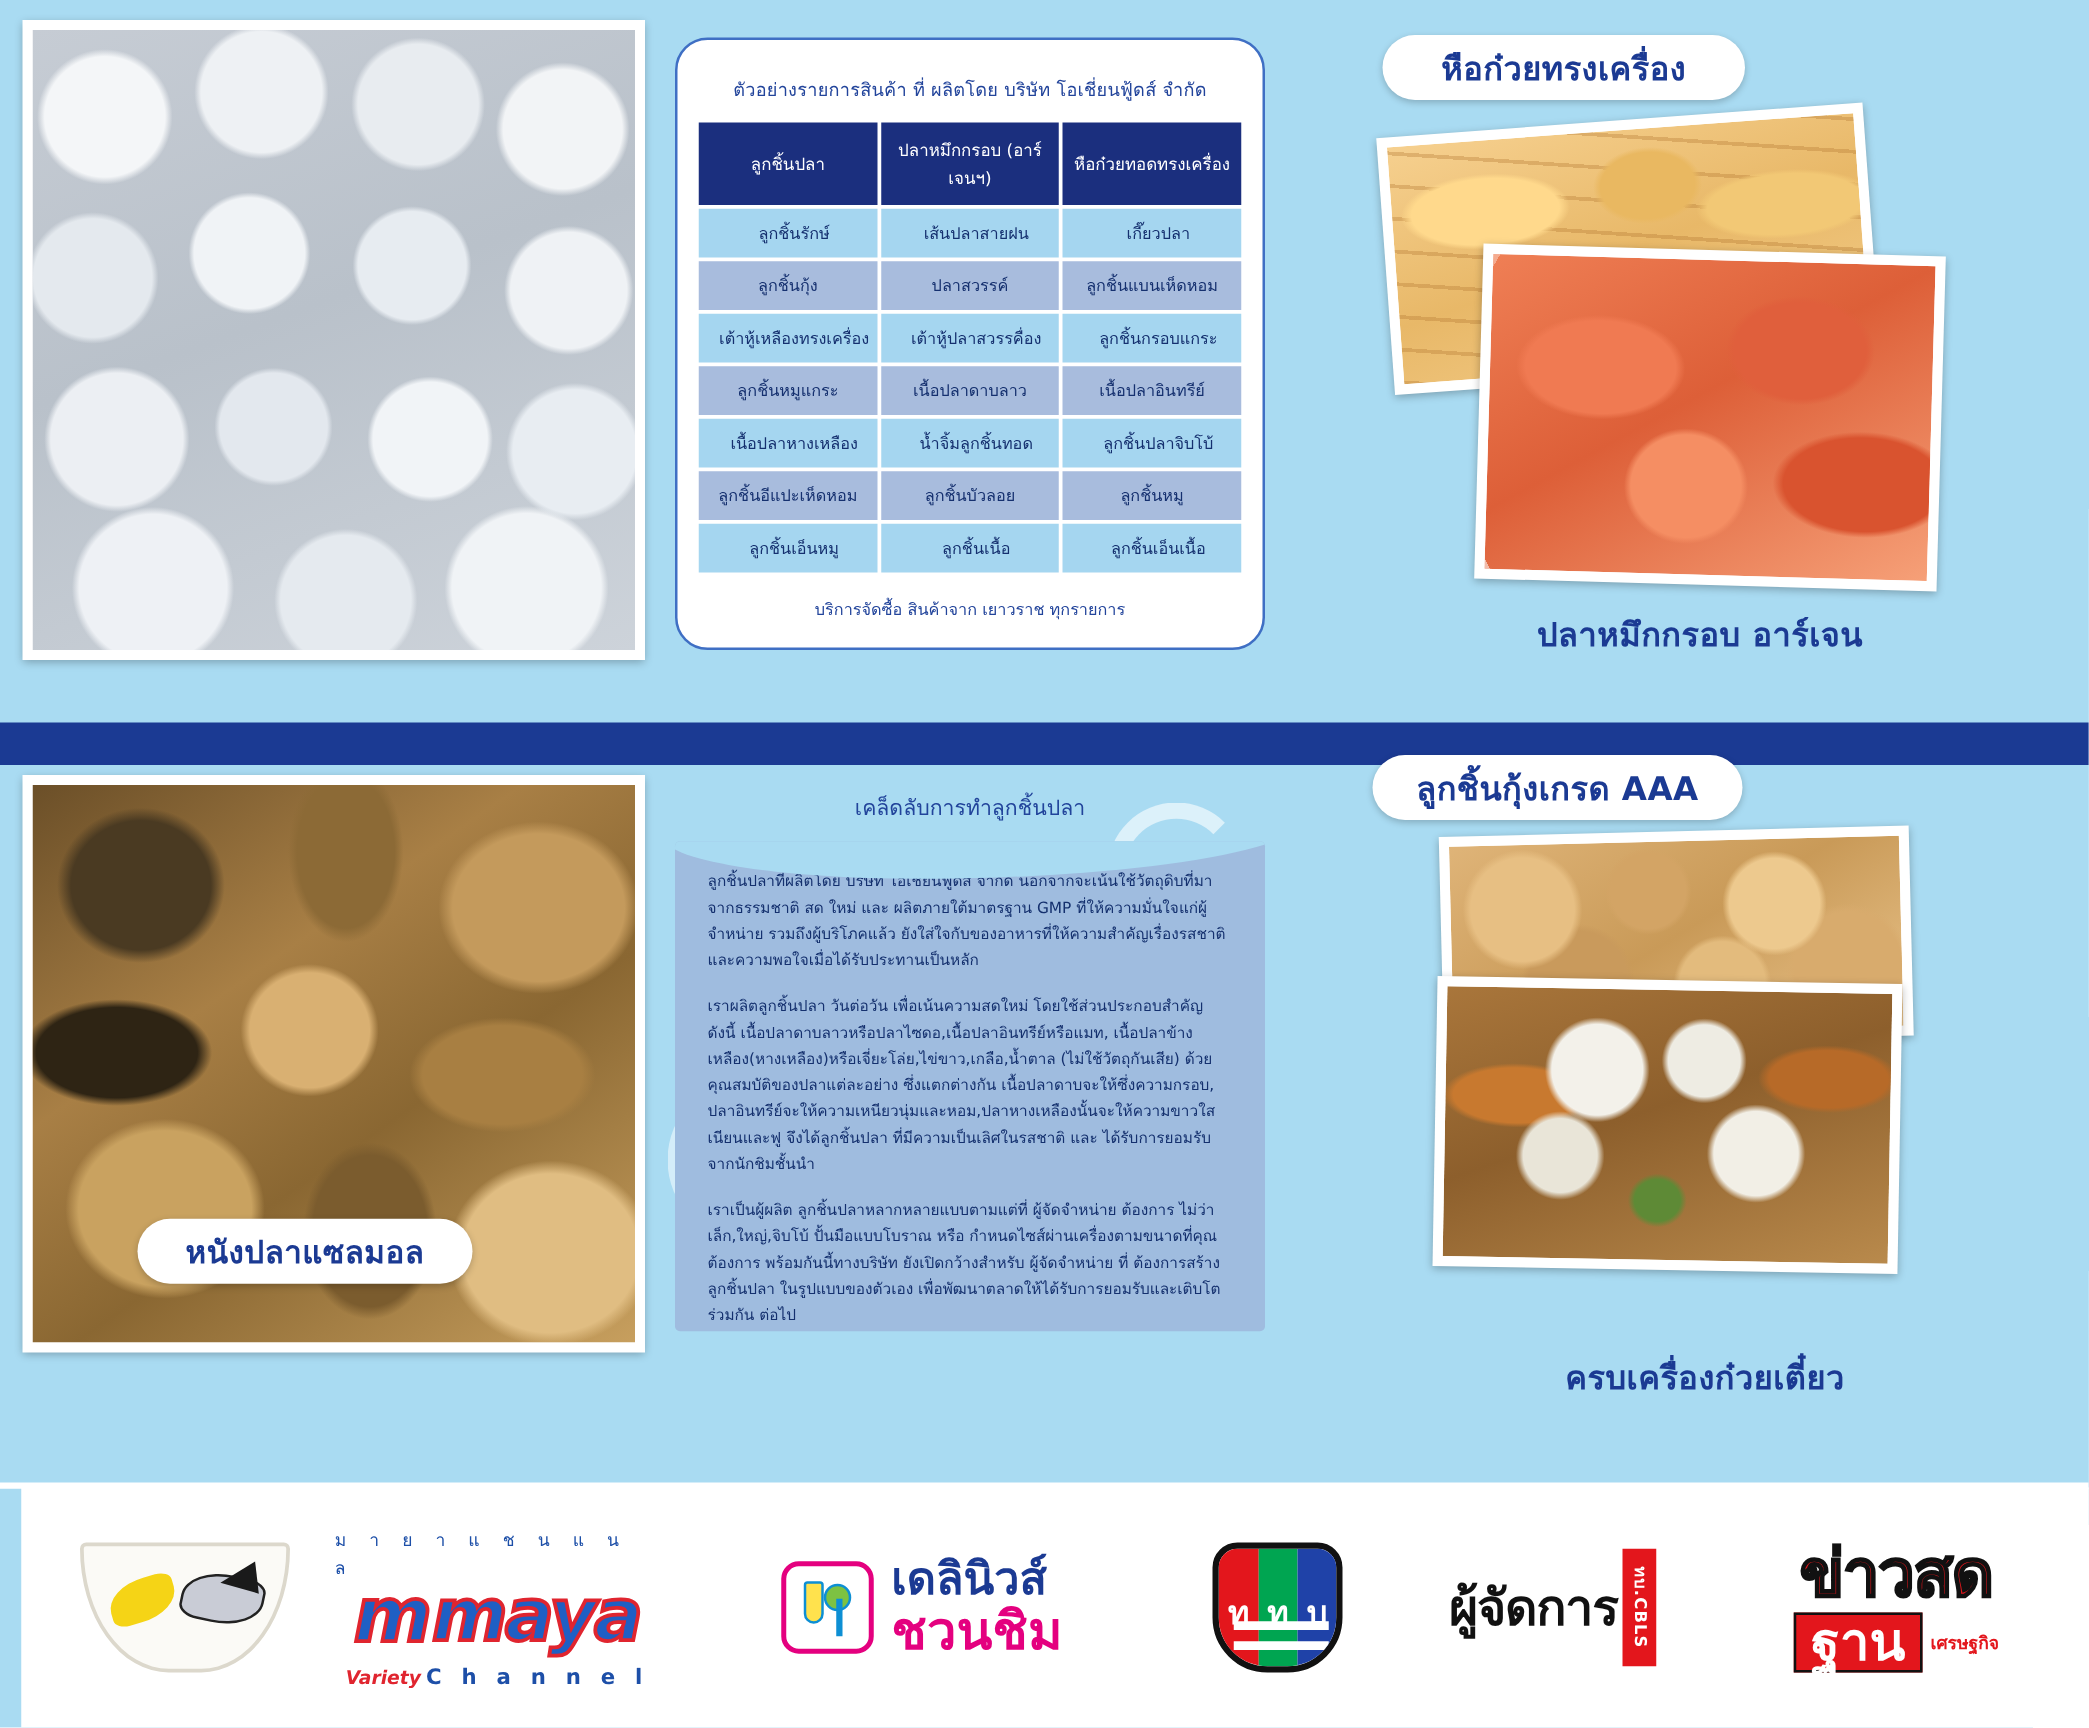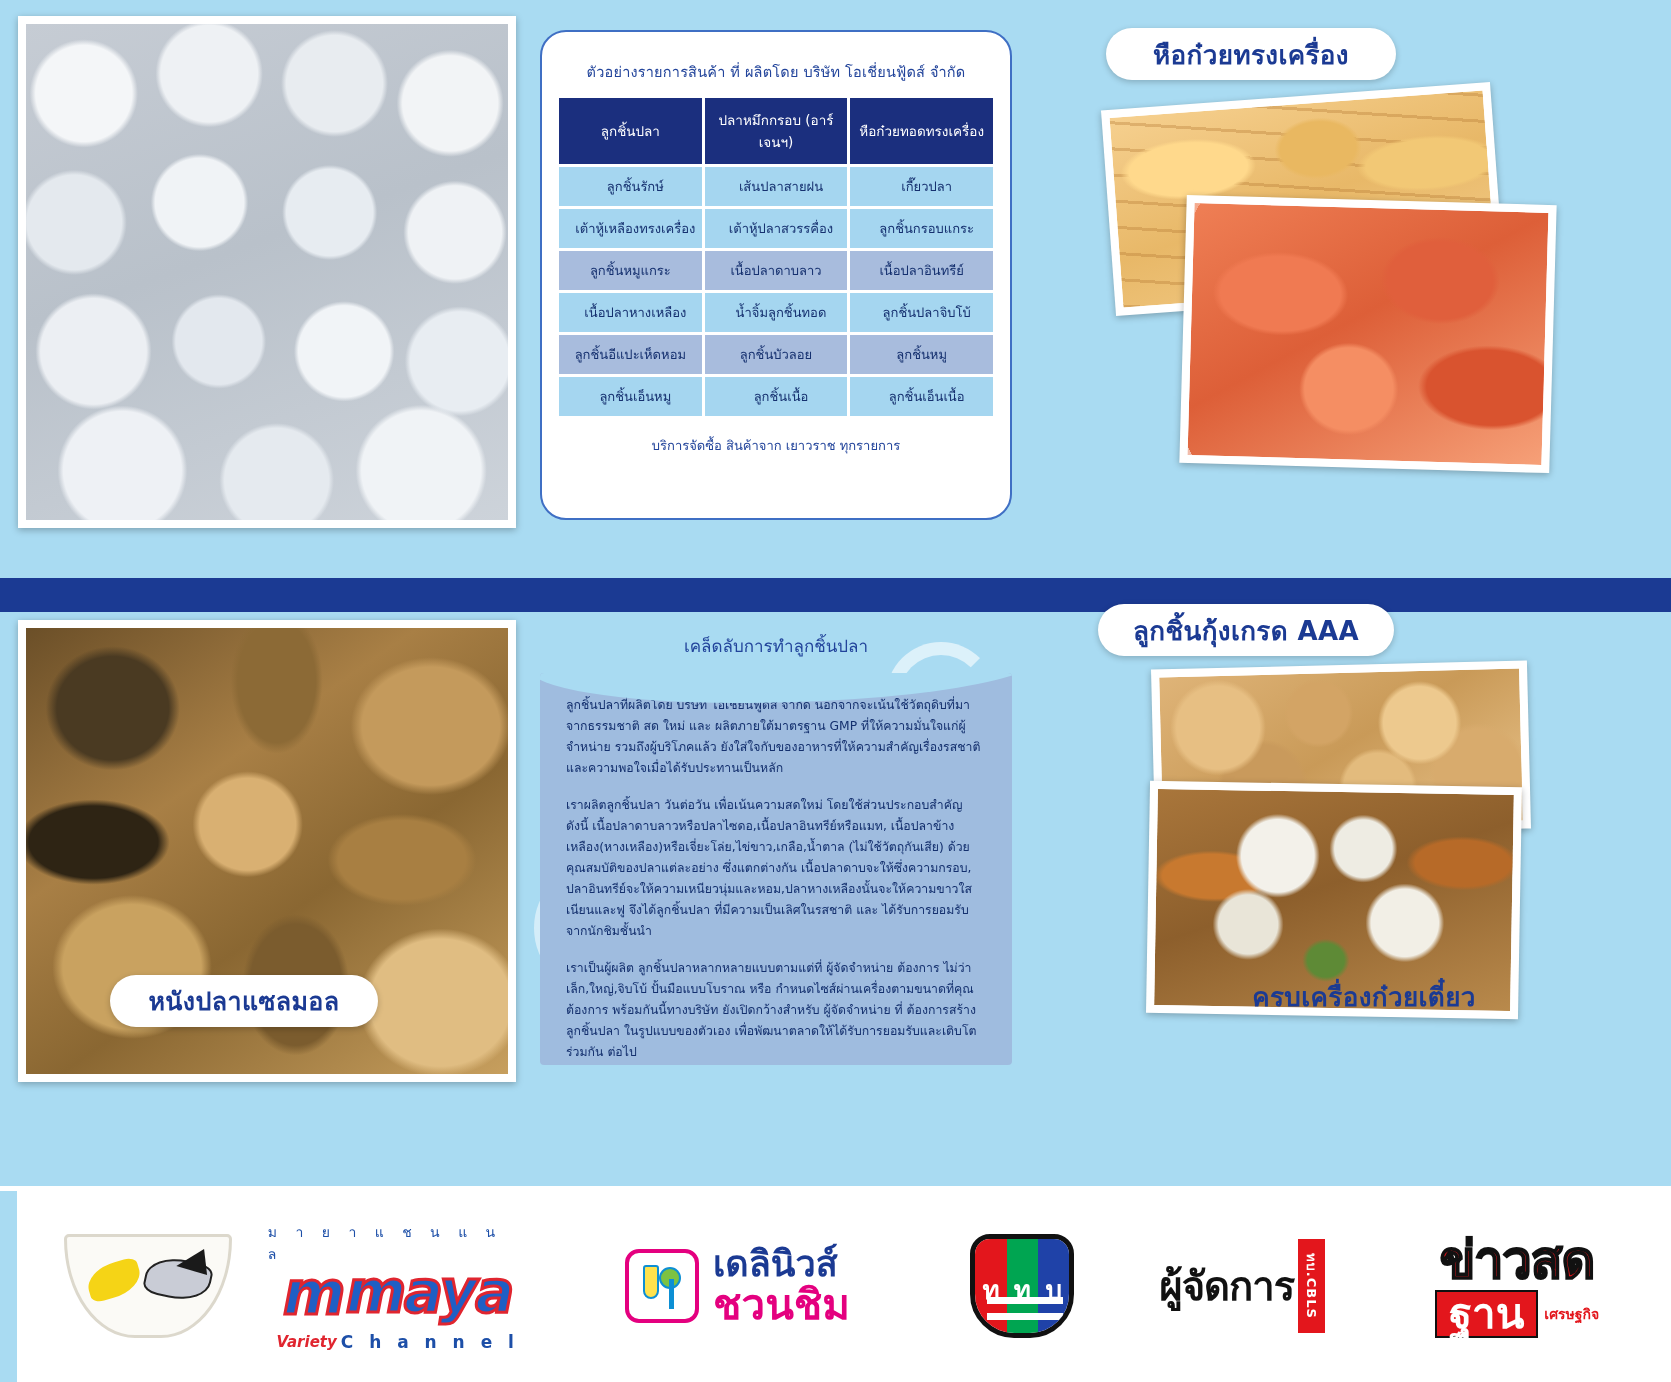--- a/index.html
+++ b/index.html
@@ -175,21 +175,21 @@
     white-space: nowrap;
     letter-spacing: .4px;
   }
 
   #cap-fishball   { left: 98px;  top: 437px;  width: 288px; height: 52px; font-size: 25px; }
   #cap-fishskin   { left: 110px; top: 975px;  width: 268px; height: 52px; font-size: 25px; }
   #cap-hoikuay    { left: 1106px; top: 28px;  width: 290px; height: 52px; font-size: 26px; }
   #cap-squid      { left: 1204px; top: 482px; width: 312px; height: 50px; font-size: 26px;
                     background: transparent; box-shadow: none; }
   #cap-shrimpball { left: 1098px; top: 604px; width: 296px; height: 52px; font-size: 26px; }
-  #cap-noodle     { left: 1214px; top: 971px; width: 300px; height: 50px; font-size: 26px;
+  #cap-noodle     { left: 1214px; top: 1076px; width: 300px; height: 50px; font-size: 26px;
                     background: transparent; box-shadow: none; }
 
   
   #table-card {
     position: absolute;
     left: 540px; top: 30px;
     width: 472px; height: 490px;
     background: #ffffff;
     border-radius: 26px;
     border: 2px solid #3f6fc4;
@@ -445,20 +445,25 @@
         <th>ลูกชิ้นปลา</th>
         <th>ปลาหมึกกรอบ (อาร์เจนฯ)</th>
         <th>หือก๋วยทอดทรงเครื่อง</th>
       </tr>
         </thead>
       <tbody>
         <tr class="odd">
           <td>ลูกชิ้นรักษ์</td>
           <td>เส้นปลาสายฝน</td>
           <td>เกี๊ยวปลา</td>
+        </tr>
+        <tr class="even">
+          <td>ลูกชิ้นกุ้ง</td>
+          <td>ปลาสวรรค์</td>
+          <td>ลูกชิ้นแบนเห็ดหอม</td>
         </tr>
         <tr class="odd">
           <td>เต้าหู้เหลืองทรงเครื่อง</td>
           <td>เต้าหู้ปลาสวรรคื่อง</td>
           <td>ลูกชิ้นกรอบแกระ</td>
         </tr>
         <tr class="even">
           <td>ลูกชิ้นหมูแกระ</td>
           <td>เนื้อปลาดาบลาว</td>
           <td>เนื้อปลาอินทรีย์</td>
@@ -487,20 +492,21 @@
   <div class="photo-frame" id="photo-hoikuay">
     <div class="photo">
         <div class="hoikuay-tex"></div>
       </div>
   </div>
   <div class="photo-frame" id="photo-squid">
     <div class="photo">
         <div class="squid-tex"></div>
       </div>
   </div>
+  <div class="caption-pill" id="cap-squid">ปลาหมึกกรอบ อาร์เจน</div>
 
   <div id="divider-bar"></div>
 
   <div class="panel" id="panel-bottom"></div>
 
   <div class="swirl" id="swirl-a"></div>
   <div class="swirl" id="swirl-b"></div>
 
   <div class="photo-frame" id="photo-fishskin">
     <div class="photo">

